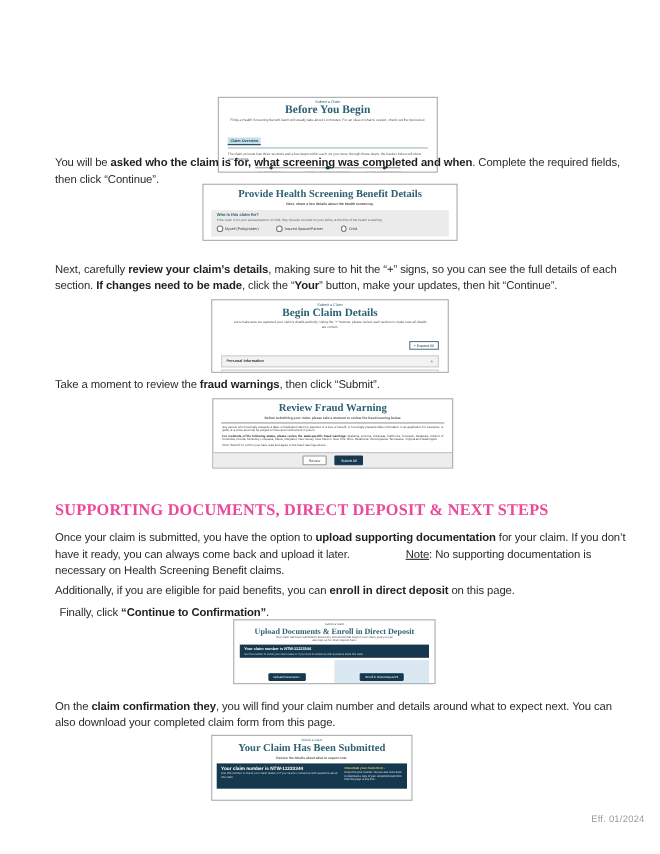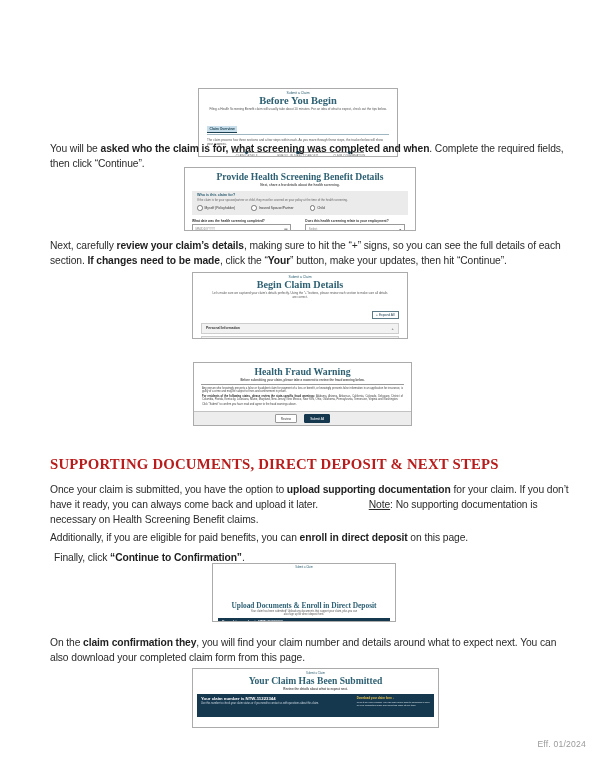--- a/index.html
+++ b/index.html
@@ -13,21 +13,21 @@
   
   .body-text{
     position:absolute;left:50px;width:520px;
     font-size:10.3px;line-height:14.9px;letter-spacing:-0.1px;margin:0;
   }
   .body-text strong{font-weight:700;color:#1f1f1f;}
   .body-text .u{text-decoration:underline;padding-left:48px;}
   .section-heading{
     position:absolute;left:50px;top:456px;width:520px;margin:0;
     font-family:"Liberation Serif", serif;font-weight:700;
-    font-size:14.8px;letter-spacing:0.2px;color:#b91c1c;
+    font-size:14.8px;letter-spacing:0.2px;color:#ec4899;
   }
   .eff-footer{
     position:absolute;right:14px;top:739px;margin:0;
     font-size:8.6px;color:#9a9a9a;letter-spacing:0.2px;
   }
 
   
   .card{
     position:absolute;background:#fff;border:1px solid #ababab;
     box-sizing:border-box;overflow:hidden;
@@ -57,21 +57,21 @@
   }
   #shot-before .overview-text{font-size:3.1px;color:#555;margin:2.5px 8px 0;}
   .stepper{position:relative;margin:5px 22px 0;}
   .stepper .track{position:absolute;top:1.4px;left:7%;right:7%;border-top:0.5px solid #9a9a9a;}
   .stepper .steps{display:flex;position:relative;}
   .stepper .step{flex:1;text-align:center;}
   .stepper .dot{width:3.2px;height:3.2px;border-radius:50%;background:#1c4254;margin:0 auto;}
   .stepper .lbl{font-size:2.6px;color:#666;letter-spacing:0.2px;margin-top:1px;white-space:nowrap;}
 
   
-  #shot-details{left:184px;top:167px;width:232px;height:64px;}
+  #shot-details{left:184px;top:167px;width:232px;height:52px;}
   #shot-details .card-title{font-size:9.6px;margin-top:3px;}
   #shot-details .card-sub{font-weight:700;font-size:3.2px;}
   #shot-details .panel{background:#ebebeb;margin:3.5px 7px 0;padding:2.5px 5px 4px;}
   #shot-details .q{font-size:3.7px;font-weight:700;color:#2e6173;}
   #shot-details .q-help{font-size:2.9px;color:#666;margin-top:1px;}
   #shot-details .radios{display:flex;gap:16px;margin-top:3px;}
   #shot-details .radio-opt{display:flex;align-items:center;gap:2px;font-size:3.3px;color:#333;}
   #shot-details .rcirc{width:3.6px;height:3.6px;border-radius:50%;border:0.6px solid #777;background:#fff;}
   #shot-details .fields{display:flex;gap:14px;margin:4px 7px 0;}
   #shot-details .field{width:46%;}
@@ -109,33 +109,33 @@
   #shot-fraud .fp{font-size:2.7px;color:#444;margin:1.6px 8px 0;text-align:justify;line-height:1.25;}
   #shot-fraud .fp strong{color:#222;}
   #shot-fraud .btnbar{
     position:absolute;left:0;right:0;bottom:0;height:13px;background:#ededed;
     border-top:0.5px solid #c2c2c2;display:flex;align-items:center;justify-content:center;gap:7px;
   }
 
   
   #shot-upload{left:212px;top:563px;width:184px;height:59px;}
   #shot-upload .eyebrow{font-size:2.6px;margin-top:1.5px;}
-  #shot-upload .card-title{font-size:7.4px;margin-top:32px;}
+  #shot-upload .card-title{font-size:7.4px;}
   #shot-upload .card-sub{font-size:2.6px;margin:0.5px 10px 0;line-height:1.25;}
   #shot-upload .banner{margin:2px 5px 0;padding:1.8px 4px 2.2px;}
   #shot-upload .banner-title{font-size:3.5px;font-weight:700;}
   #shot-upload .banner-sub{font-size:2.4px;color:#cfdbe3;margin-top:0.7px;}
   #shot-upload .cols{display:flex;margin:2px 5px 0;min-height:24px;}
   #shot-upload .col{width:50%;box-sizing:border-box;padding:2px 3px;}
   #shot-upload .col.right{background:#d9e8f1;}
   #shot-upload .colbtn-wrap{text-align:center;margin-top:1px;}
   #shot-upload .colbtn{font-size:2.7px;padding:1.3px 4px;}
 
   
-  #shot-confirm{left:192px;top:668px;width:247px;height:60px;}
+  #shot-confirm{left:192px;top:668px;width:183px;height:60px;}
   #shot-confirm .eyebrow{font-size:2.8px;}
   #shot-confirm .card-title{font-size:9.6px;}
   #shot-confirm .card-sub{font-weight:700;font-size:3px;}
   #shot-confirm .banner{margin:2.5px 4px 0;display:flex;padding:2.5px 4px;min-height:23px;box-sizing:border-box;}
   #shot-confirm .b-left{flex:1;padding-right:4px;}
   #shot-confirm .b-title{font-size:4.3px;font-weight:700;}
   #shot-confirm .b-sub{font-size:2.6px;color:#cfdbe3;margin-top:1.2px;}
   #shot-confirm .b-right{width:32%;}
   #shot-confirm .dl-link{font-size:2.8px;font-weight:700;color:#e9c54b;}
   #shot-confirm .dl-text{font-size:2.4px;color:#dfe7ec;margin-top:0.8px;line-height:1.3;}
@@ -229,23 +229,24 @@
         <span class="acc-plus">+</span>
       </div>
       <div class="acc-row">
         
         
       </div>
 
     </div>
   </div>
 
+  <p class="body-text" style="top:344px"><span>Take a moment to review the </span><strong>fraud warnings</strong><span>, then click “Submit”.</span></p>
 
   <div class="card" id="shot-fraud">
-    <h3 class="card-title">Health Fraud Warning</h3>
+    <h3 class="card-title">Review Fraud Warning</h3>
     <div class="card-sub">Before submitting your claim, please take a moment to review the fraud warning below.</div>
     <div class="rule"></div>
     <div class="fp">Any person who knowingly presents a false or fraudulent claim for payment of a loss or benefit, or knowingly presents false information in an application for insurance, is guilty of a crime and may be subject to fines and confinement in prison.</div>
     <div class="fp"><strong>For residents of the following states, please review the state-specific fraud warnings:</strong> <span>Alabama, Arizona, Arkansas, California, Colorado, Delaware, District of Columbia, Florida, Kentucky, Louisiana, Maine, Maryland, New Jersey, New Mexico, New York, Ohio, Oklahoma, Pennsylvania, Tennessee, Virginia and Washington.</span></div>
     <div class="fp">Click “Submit” to confirm you have read and agree to the fraud warnings above.</div>
     <div class="btnbar">
       <span class="tinybtn outline">Review</span>
       <span class="tinybtn fill">Submit All</span>
     </div>
   </div>

